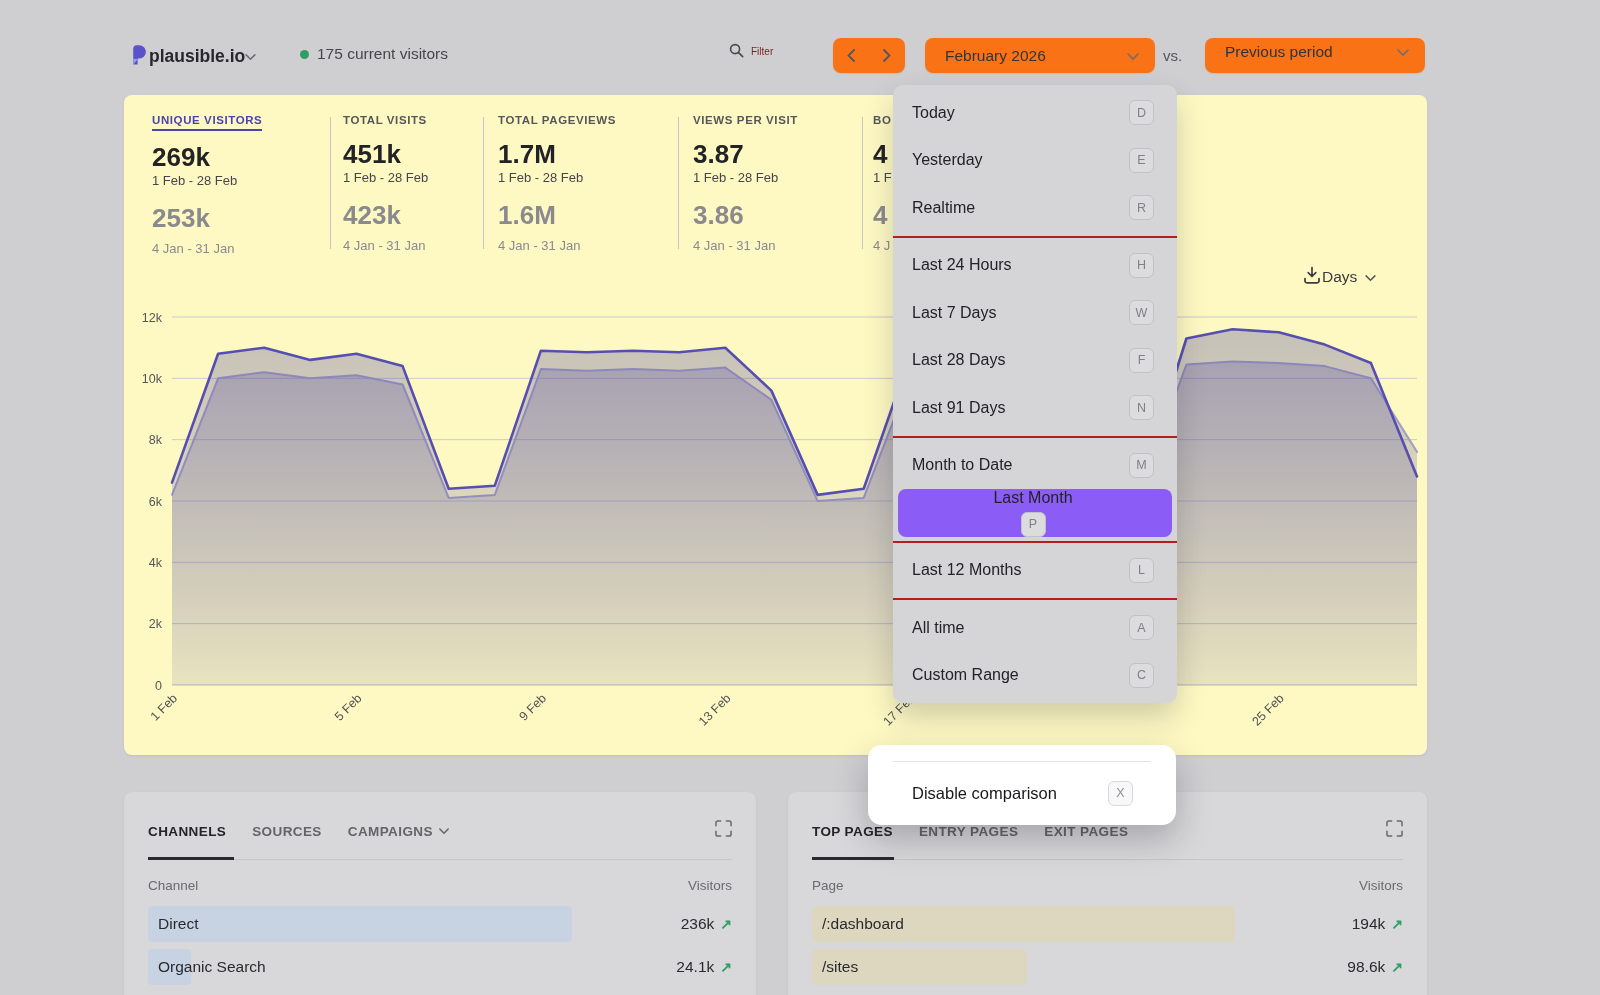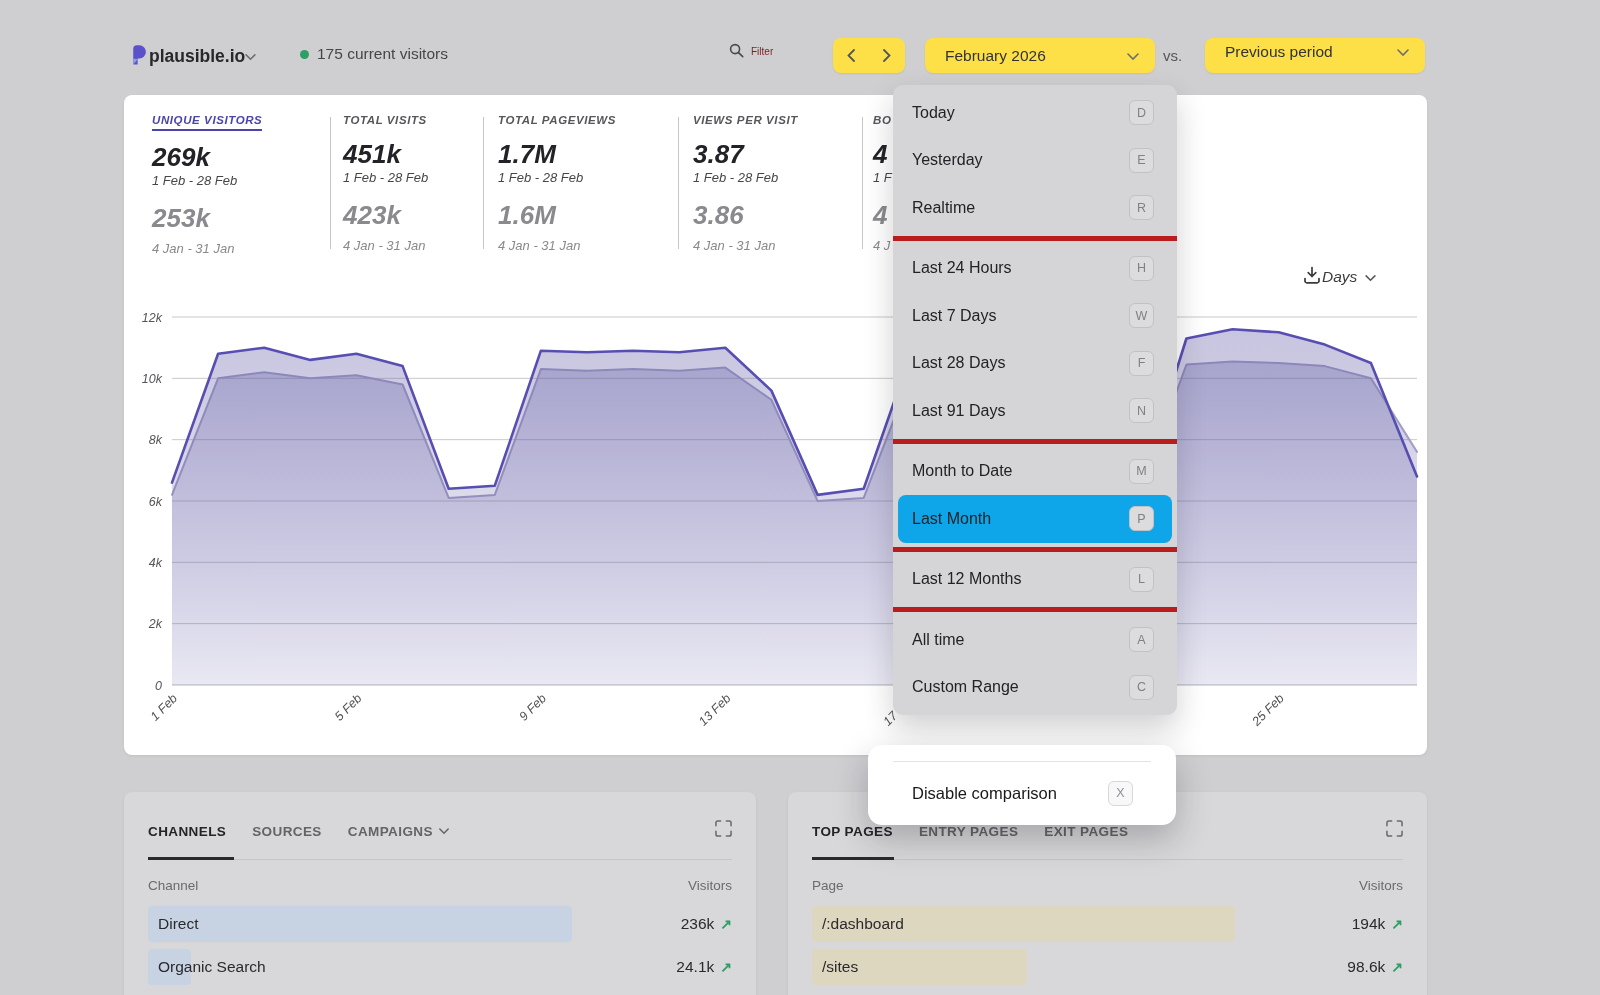--- a/index.html
+++ b/index.html
@@ -12,47 +12,47 @@
   }
   .abs { position:absolute; }
 
   
   .topbar { position:absolute; left:0; top:0; width:1600px; height:95px; z-index:5; }
   .logo { position:absolute; left:128px; top:42px; display:flex; align-items:center; cursor:pointer; }
   .logo-name { font-size:17.5px; font-weight:700; color:#28282c; }
   .visitors { position:absolute; left:300px; top:45px; display:flex; align-items:center; gap:8px; font-size:15.5px; color:#46464a; }
   .gdot { width:9px; height:9px; border-radius:50%; background:#2f9e64; }
   .filterbtn { position:absolute; left:729px; top:43px; display:flex; align-items:center; gap:7px; font-size:10px; color:#7f1d1d; cursor:pointer; }
-  .selbox { position:absolute; top:38px; height:35px; background:#fde047; border-radius:8px; box-shadow:0 1px 2px rgba(20,20,30,.08); display:flex; align-items:center; font-size:15.5px; color:#333337; }
+  .selbox { position:absolute; top:38px; height:35px; background:#f97316; border-radius:8px; box-shadow:0 1px 2px rgba(20,20,30,.08); display:flex; align-items:center; font-size:15.5px; color:#333337; }
   .navbox { left:833px; width:72px; justify-content:space-around; }
   .navbox .arrow { width:30px; height:100%; display:flex; align-items:center; justify-content:center; cursor:pointer; color:#55555a; }
   .datebox { left:925px; width:230px; padding:0 16px 0 20px; justify-content:space-between; cursor:pointer; font-weight:700;}
   .vslabel { position:absolute; left:1163px; top:47px; font-size:15px; color:#55555a; }
   .compbox { left:1205px; width:220px; padding:0 16px 8px 20px; justify-content:space-between; cursor:pointer; }
 
   
-  .maincard { position:absolute; left:124px; top:95px; width:1303px; height:660px; background:#ffffff; border-radius:8px; box-shadow:0 1px 3px rgba(20,20,30,.07); z-index:1;font-style:italic; }
+  .maincard { position:absolute; left:124px; top:95px; width:1303px; height:660px; background:#fef9c3; border-radius:8px; box-shadow:0 1px 3px rgba(20,20,30,.07); z-index:1; }
   .metric { position:absolute; top:15px; width:180px; cursor:pointer; }
   .mlabel { font-size:11.5px; font-weight:700; letter-spacing:.6px; color:#56565b; display:inline-block; }
   .metric.active .mlabel { color:#4b44ad; border-bottom:2px solid #4b44ad; padding-bottom:3px; }
   .mvalue { font-size:26px; font-weight:700; color:#232327; margin-top:11px; }
   .mperiod { font-size:13px; color:#46464a; }
   .mprev { font-size:26px; font-weight:700; color:#8a8a8e; margin-top:15px; }
   .mprevperiod { font-size:13px; color:#8a8a8e; margin-top:7px; }
   .mdiv { position:absolute; top:22px; width:1px; height:132px; background:#c6c6c9; }
   .intervalsel { position:absolute; left:1178px; top:170px; display:flex; align-items:center; }
   .dayssel { display:flex; align-items:center; gap:8px; font-size:15.5px; color:#3b3b3f; cursor:pointer; }
   svg text { font-family:"Liberation Sans", sans-serif; }
 
   
   .datemenu { position:absolute; left:893px; top:85px; width:284px; background:#d5d5d8; border-radius:10px; box-shadow:0 14px 30px rgba(25,25,35,.20); z-index:20; overflow:hidden; }
   .mgroup { padding:4px 0; }
-  .mgroup + .mgroup { border-top:5px solid #b91c1c; }
+  .mgroup + .mgroup { border-top:2px solid #b91c1c; }
   .mitem { height:47.5px; display:flex; align-items:center; justify-content:space-between; padding:0 23px 0 19px; font-size:16px; color:#232327; cursor:pointer; }
-  .mitem.hl { background:#0ea5e9; border-radius:8px; margin:0 5px; padding:0 18px 0 14px; }
+  .mitem.hl { background:#8b5cf6; border-radius:8px; margin:0 5px; padding:0 18px 0 14px;flex-direction:column; }
   .key { min-width:25px; height:25px; border:1px solid #c2c2c5; border-radius:6px; background:#dcdcdf; color:#808085; font-size:12.5px; display:flex; align-items:center; justify-content:center; }
 
   
   .comp-popup { position:absolute; left:868px; top:745px; width:308px; height:80px; background:#ffffff; border-radius:14px; box-shadow:0 14px 34px rgba(20,20,30,.25); z-index:30; }
   .comp-popup .pdiv { position:absolute; left:25px; right:25px; top:16px; height:1px; background:#e3e3e6; }
   .comp-popup .prow { position:absolute; left:44px; right:43px; top:16px; height:64px; display:flex; align-items:center; justify-content:space-between; font-size:16.5px; color:#19191c; cursor:pointer; }
   .comp-popup .key { border-color:#d8d8db; background:#f8f8fa; color:#909094; }
 
   
   .bcard { position:absolute; top:792px; height:230px; background:#d8d8da; border-radius:8px; box-shadow:0 1px 3px rgba(20,20,30,.07); z-index:1; }

